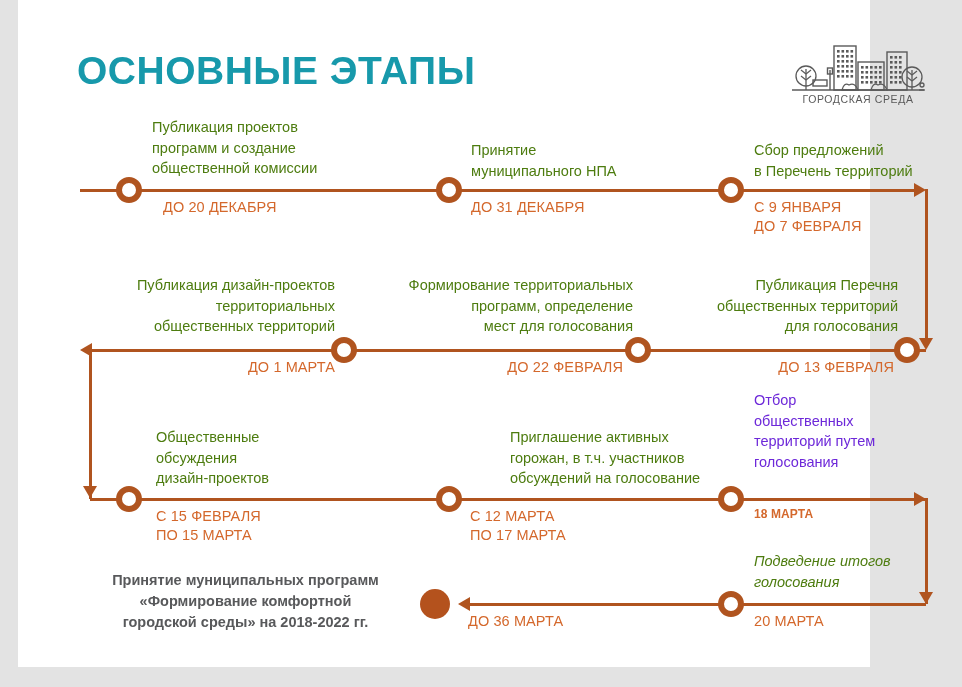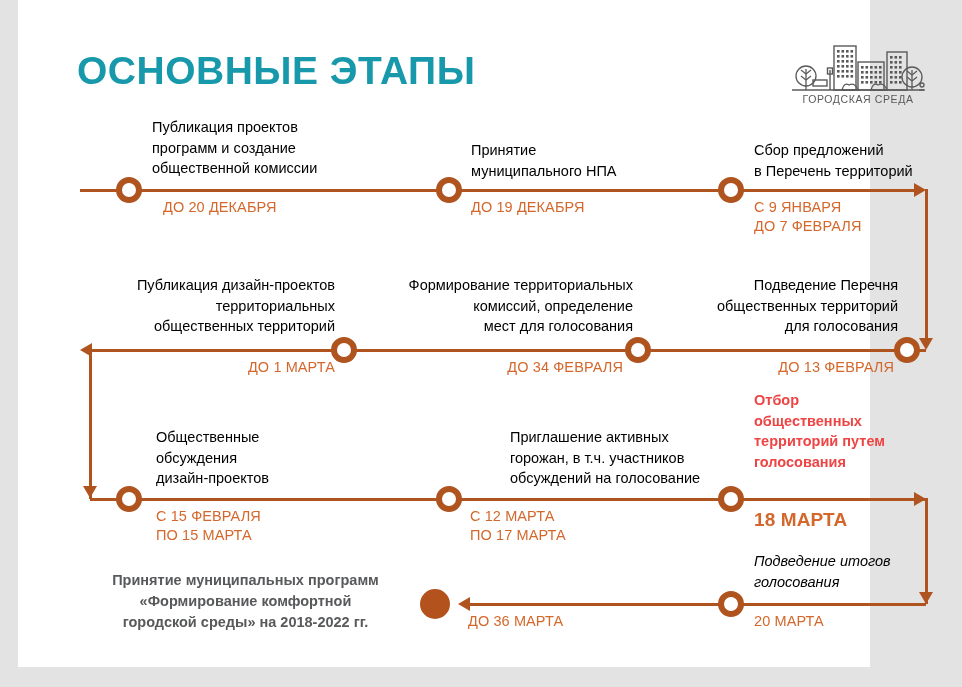--- a/index.html
+++ b/index.html
@@ -97,32 +97,32 @@
     background: #b4521d;
     width: 30px;
     height: 30px;
   }
 
   
   .step-body {
     position: absolute;
     font-size: 14.5px;
     line-height: 1.42;
-    color: #000000;
+    color: #4d7c0f;
     white-space: pre-line;
   }
   .step-date {
     position: absolute;
     font-size: 14.5px;
     line-height: 1.32;
     color: #d4682c;
     white-space: pre-line;
     letter-spacing: 0.1px;
   }
-  .step-body.bold { font-weight: bold; color: #ef4444; }
+  .step-body.bold { font-weight: normal; color: #6d28d9; }
   .step-date.bold { font-weight: bold; color: #d4682c; }
   .align-right { text-align: right; }
   .final-note {
     position: absolute;
     font-size: 14.5px;
     line-height: 1.45;
     font-weight: bold;
     color: #58595b;
     text-align: center;
     white-space: pre-line;
@@ -252,21 +252,21 @@
   <div class="node" style="left:418px; top:177px;"></div>
   <div class="node" style="left:700px; top:177px;"></div>
 
   <div class="step-body" style="left:134px; top:117px; width:240px;">Публикация проектов
 программ и создание
 общественной комиссии</div>
   <div class="step-date" style="left:134px; top:198px; width:240px;margin-left:11px;">ДО 20 ДЕКАБРЯ</div>
 
   <div class="step-body" style="left:453px; top:140px; width:250px;">Принятие
 муниципального НПА</div>
-  <div class="step-date" style="left:453px; top:198px; width:250px;">ДО 19 ДЕКАБРЯ</div>
+  <div class="step-date" style="left:453px; top:198px; width:250px;">ДО 31 ДЕКАБРЯ</div>
 
   <div class="step-body" style="left:736px; top:140px; width:215px;">Сбор предложений
 в Перечень территорий</div>
   <div class="step-date" style="left:736px; top:198px; width:215px;">С 9 ЯНВАРЯ
 ДО 7 ФЕВРАЛЯ</div>
 
   <div class="vline" style="left:907px; top:189px; height:150px;"></div>
   <div class="arrow-d" style="left:901px; top:338px;"></div>
 
   <div class="hline" style="left:72px; top:349px; width:836px;"></div>
@@ -275,25 +275,25 @@
   <div class="node" style="left:313px; top:337px;"></div>
   <div class="node" style="left:607px; top:337px;"></div>
   <div class="node" style="left:876px; top:337px;"></div>
 
   <div class="step-body align-right" style="left:55px; top:275px; width:262px;">Публикация дизайн-проектов
 территориальных
 общественных территорий</div>
   <div class="step-date align-right" style="left:55px; top:358px; width:262px;">ДО 1 МАРТА</div>
 
   <div class="step-body align-right" style="left:330px; top:275px; width:285px;">Формирование территориальных
-комиссий, определение
+программ, определение
 мест для голосования</div>
-  <div class="step-date align-right" style="left:330px; top:358px; width:275px;">ДО 34 ФЕВРАЛЯ</div>
-
-  <div class="step-body align-right" style="left:640px; top:275px; width:240px;">Подведение Перечня
+  <div class="step-date align-right" style="left:330px; top:358px; width:275px;">ДО 22 ФЕВРАЛЯ</div>
+
+  <div class="step-body align-right" style="left:640px; top:275px; width:240px;">Публикация Перечня
 общественных территорий
 для голосования</div>
   <div class="step-date align-right" style="left:640px; top:358px; width:236px;">ДО 13 ФЕВРАЛЯ</div>
 
   <div class="vline" style="left:71px; top:349px; height:150px;"></div>
   <div class="arrow-d" style="left:65px; top:486px;"></div>
 
   <div class="hline" style="left:72px; top:498px; width:836px;"></div>
   <div class="arrow-r" style="left:896px; top:492px;"></div>
 
@@ -310,21 +310,21 @@
   <div class="step-body" style="left:452px; top:427px; width:248px;margin-left:40px;">Приглашение активных
 горожан, в т.ч. участников
 обсуждений на голосование</div>
   <div class="step-date" style="left:452px; top:507px; width:248px;">С 12 МАРТА
 ПО 17 МАРТА</div>
 
   <div class="step-body bold" style="left:736px; top:390px; width:175px;">Отбор
 общественных
 территорий путем
 голосования</div>
-  <div class="step-date bold" style="left:736px; top:507px; width:175px; font-size:19px;">18 МАРТА</div>
+  <div class="step-date bold" style="left:736px; top:507px; width:175px; font-size:12px;">18 МАРТА</div>
 
   <div class="vline" style="left:907px; top:498px; height:106px;"></div>
   <div class="arrow-d" style="left:901px; top:592px;"></div>
 
   <div class="hline" style="left:450px; top:603px; width:458px;"></div>
   <div class="arrow-l" style="left:440px; top:597px;"></div>
 
   <div class="node" style="left:700px; top:591px;"></div>
   <div class="node filled" style="left:402px; top:589px;"></div>
 

